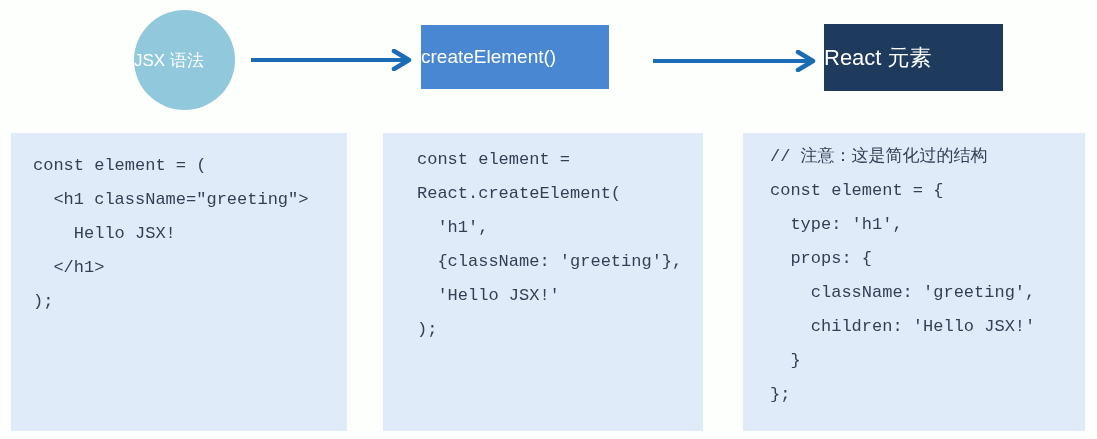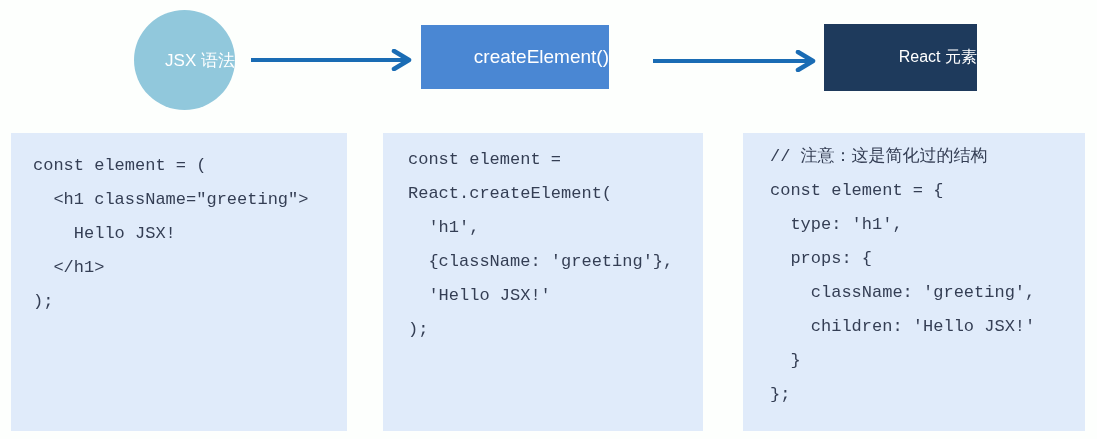--- a/index.html
+++ b/index.html
@@ -17,21 +17,21 @@
     position: relative;
     width: 1097px;
     height: 439px;
   }
 
   
   .node {
     position: absolute;
     display: flex;
     align-items: center;
-    justify-content: flex-end;
+    justify-content: flex-start;
     color: var(--node-text, #ffffff);
     box-sizing: border-box;
     text-align: center;
   }
   .node-circle {
     left: 134px;
     top: 10px;
     width: 101px;
     height: 100px;
     border-radius: 50%;
@@ -42,24 +42,24 @@
     left: 421px;
     top: 25px;
     width: 188px;
     height: 64px;
     background: var(--node-create-bg, #4a87d3);
     font-size: 19px;
   }
   .node-dark {
     left: 824px;
     top: 24px;
-    width: 153px;
+    width: 179px;
     height: 67px;
     background: var(--node-react-bg, #1e3a5c);
-    font-size: 16px;
+    font-size: 22px;
   }
 
   .arrow {
     position: absolute;
     color: var(--arrow, #1a6cb4);
   }
   .arrow svg { display: block; }
   #arrow-1 { left: 248px; top: 49px; }
   #arrow-2 { left: 650px; top: 50px; }
 
@@ -77,21 +77,21 @@
 
   .panel pre {
     margin: 0;
     white-space: pre;
     font-family: "Liberation Mono", "DejaVu Sans Mono", monospace;
     font-size: 17px;
     line-height: 34px;
     color: var(--code-text, #343e54);
   }
   #panel-jsx pre    { padding: 16px 0 0 22px; }
-  #panel-create pre { padding: 10px 0 0 25px; }
+  #panel-create pre { padding: 10px 0 0 34px; }
   #panel-object pre { padding: 7px 8px 0 27px; }
 </style>
 </head>
 <body>
 
 <div class="stage">
 
   <div class="node node-circle">
     <span>JSX 语法</span>
   </div>

